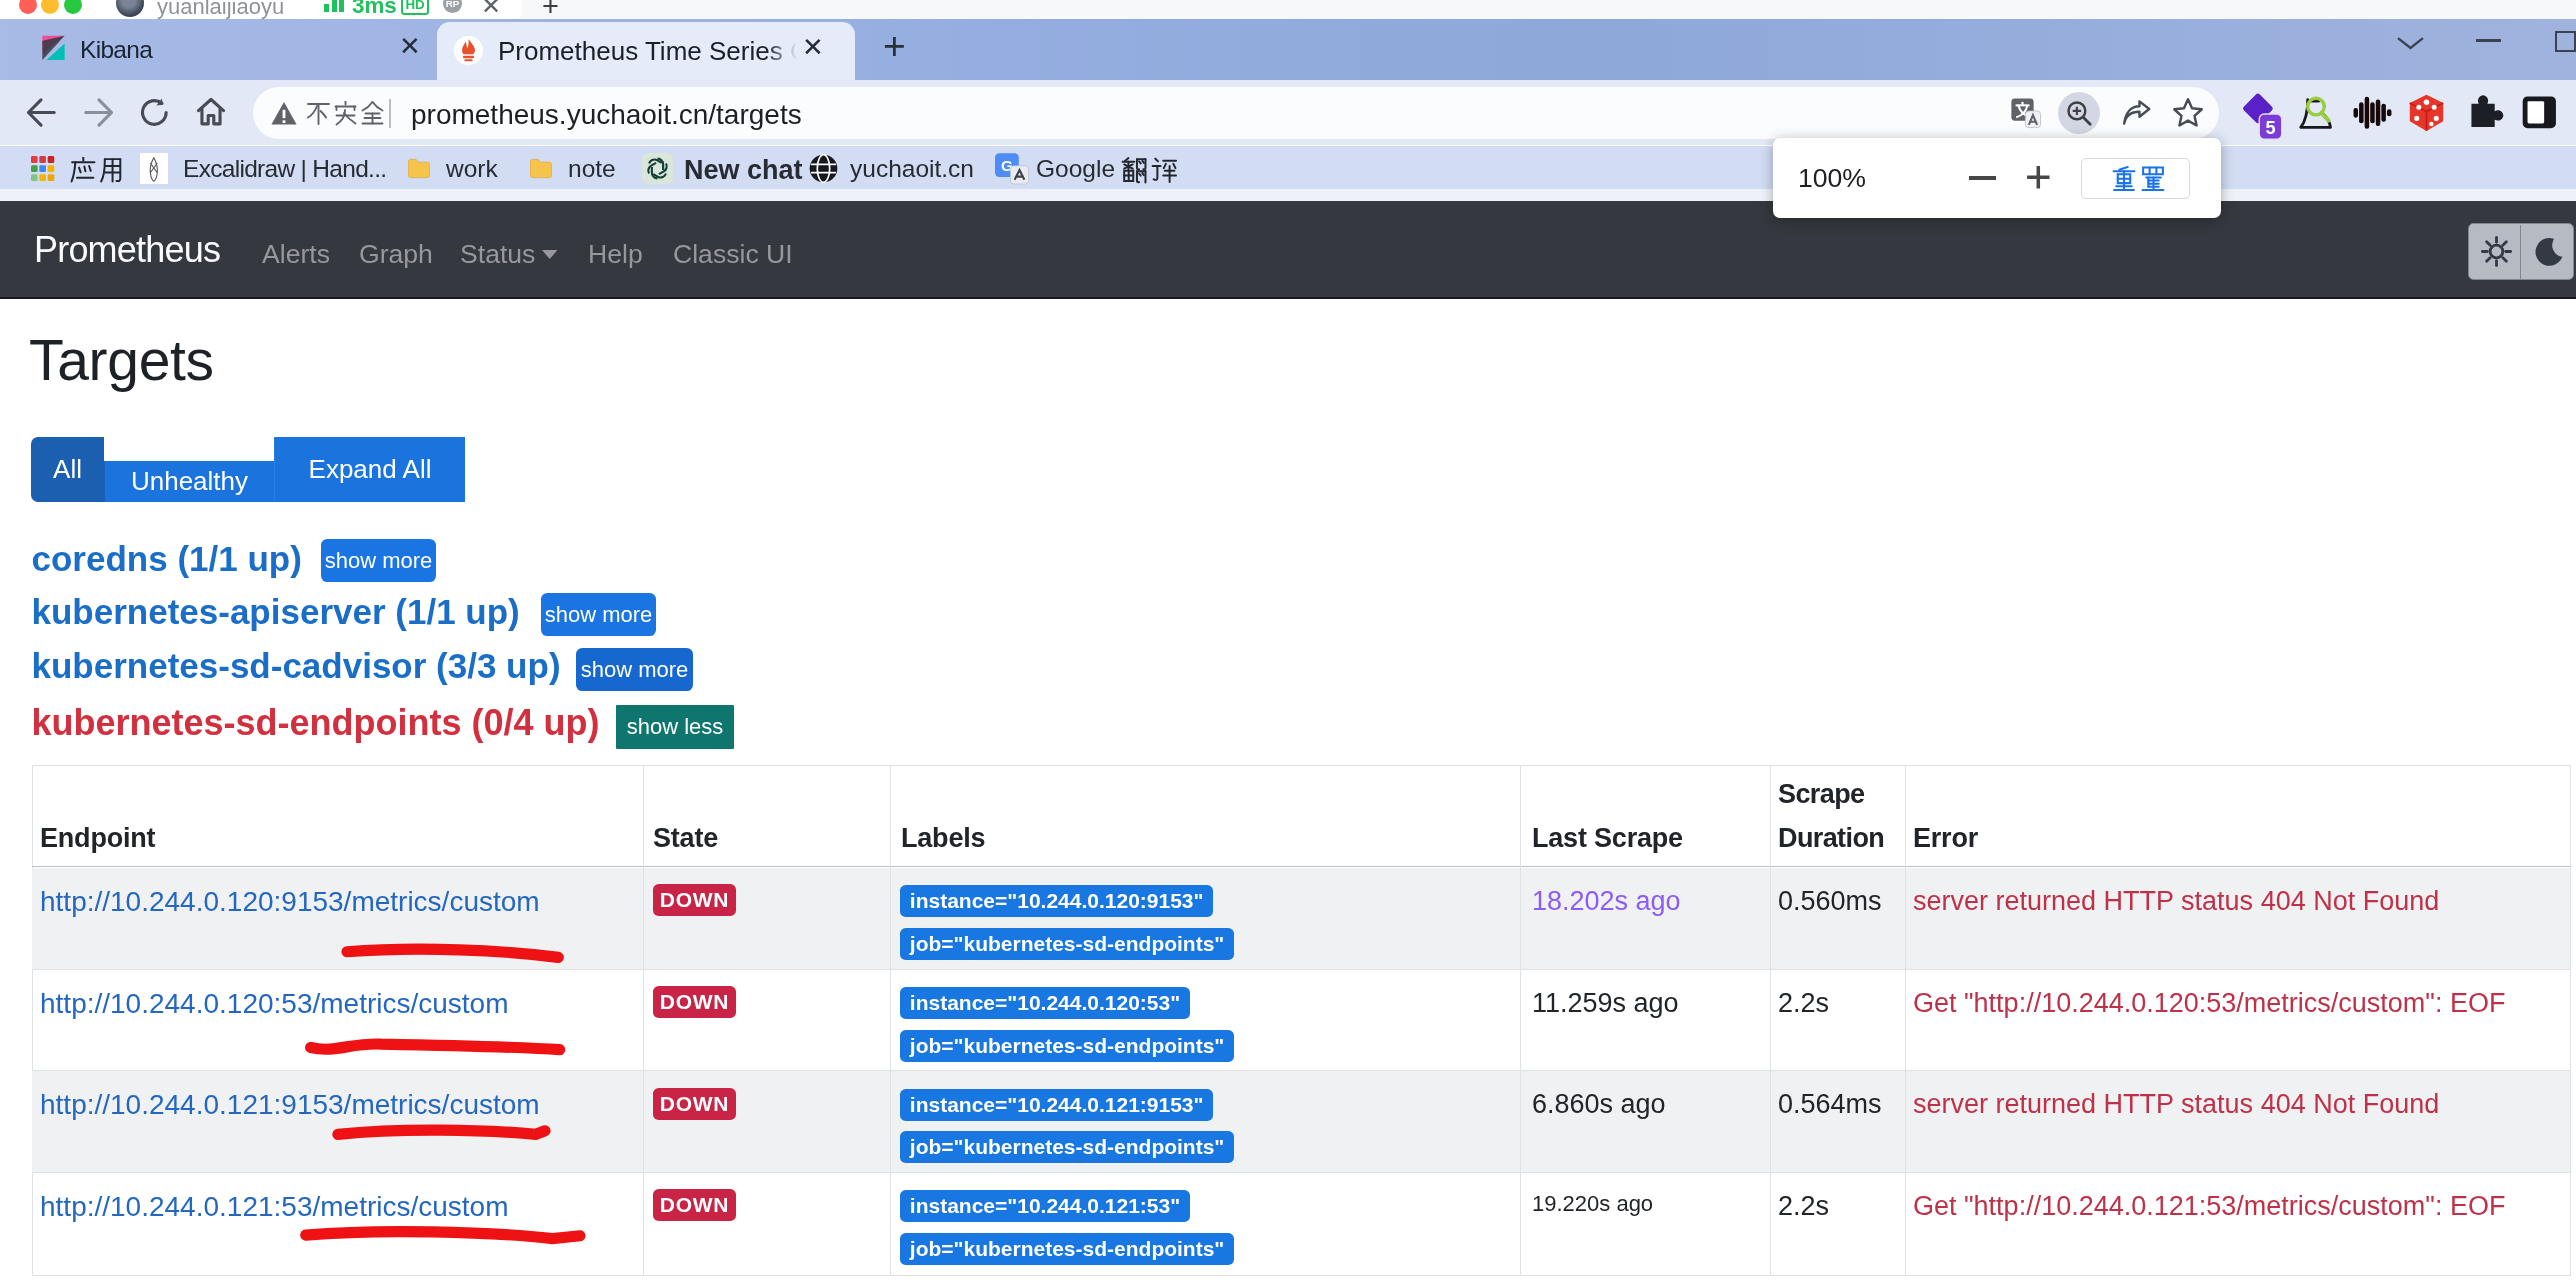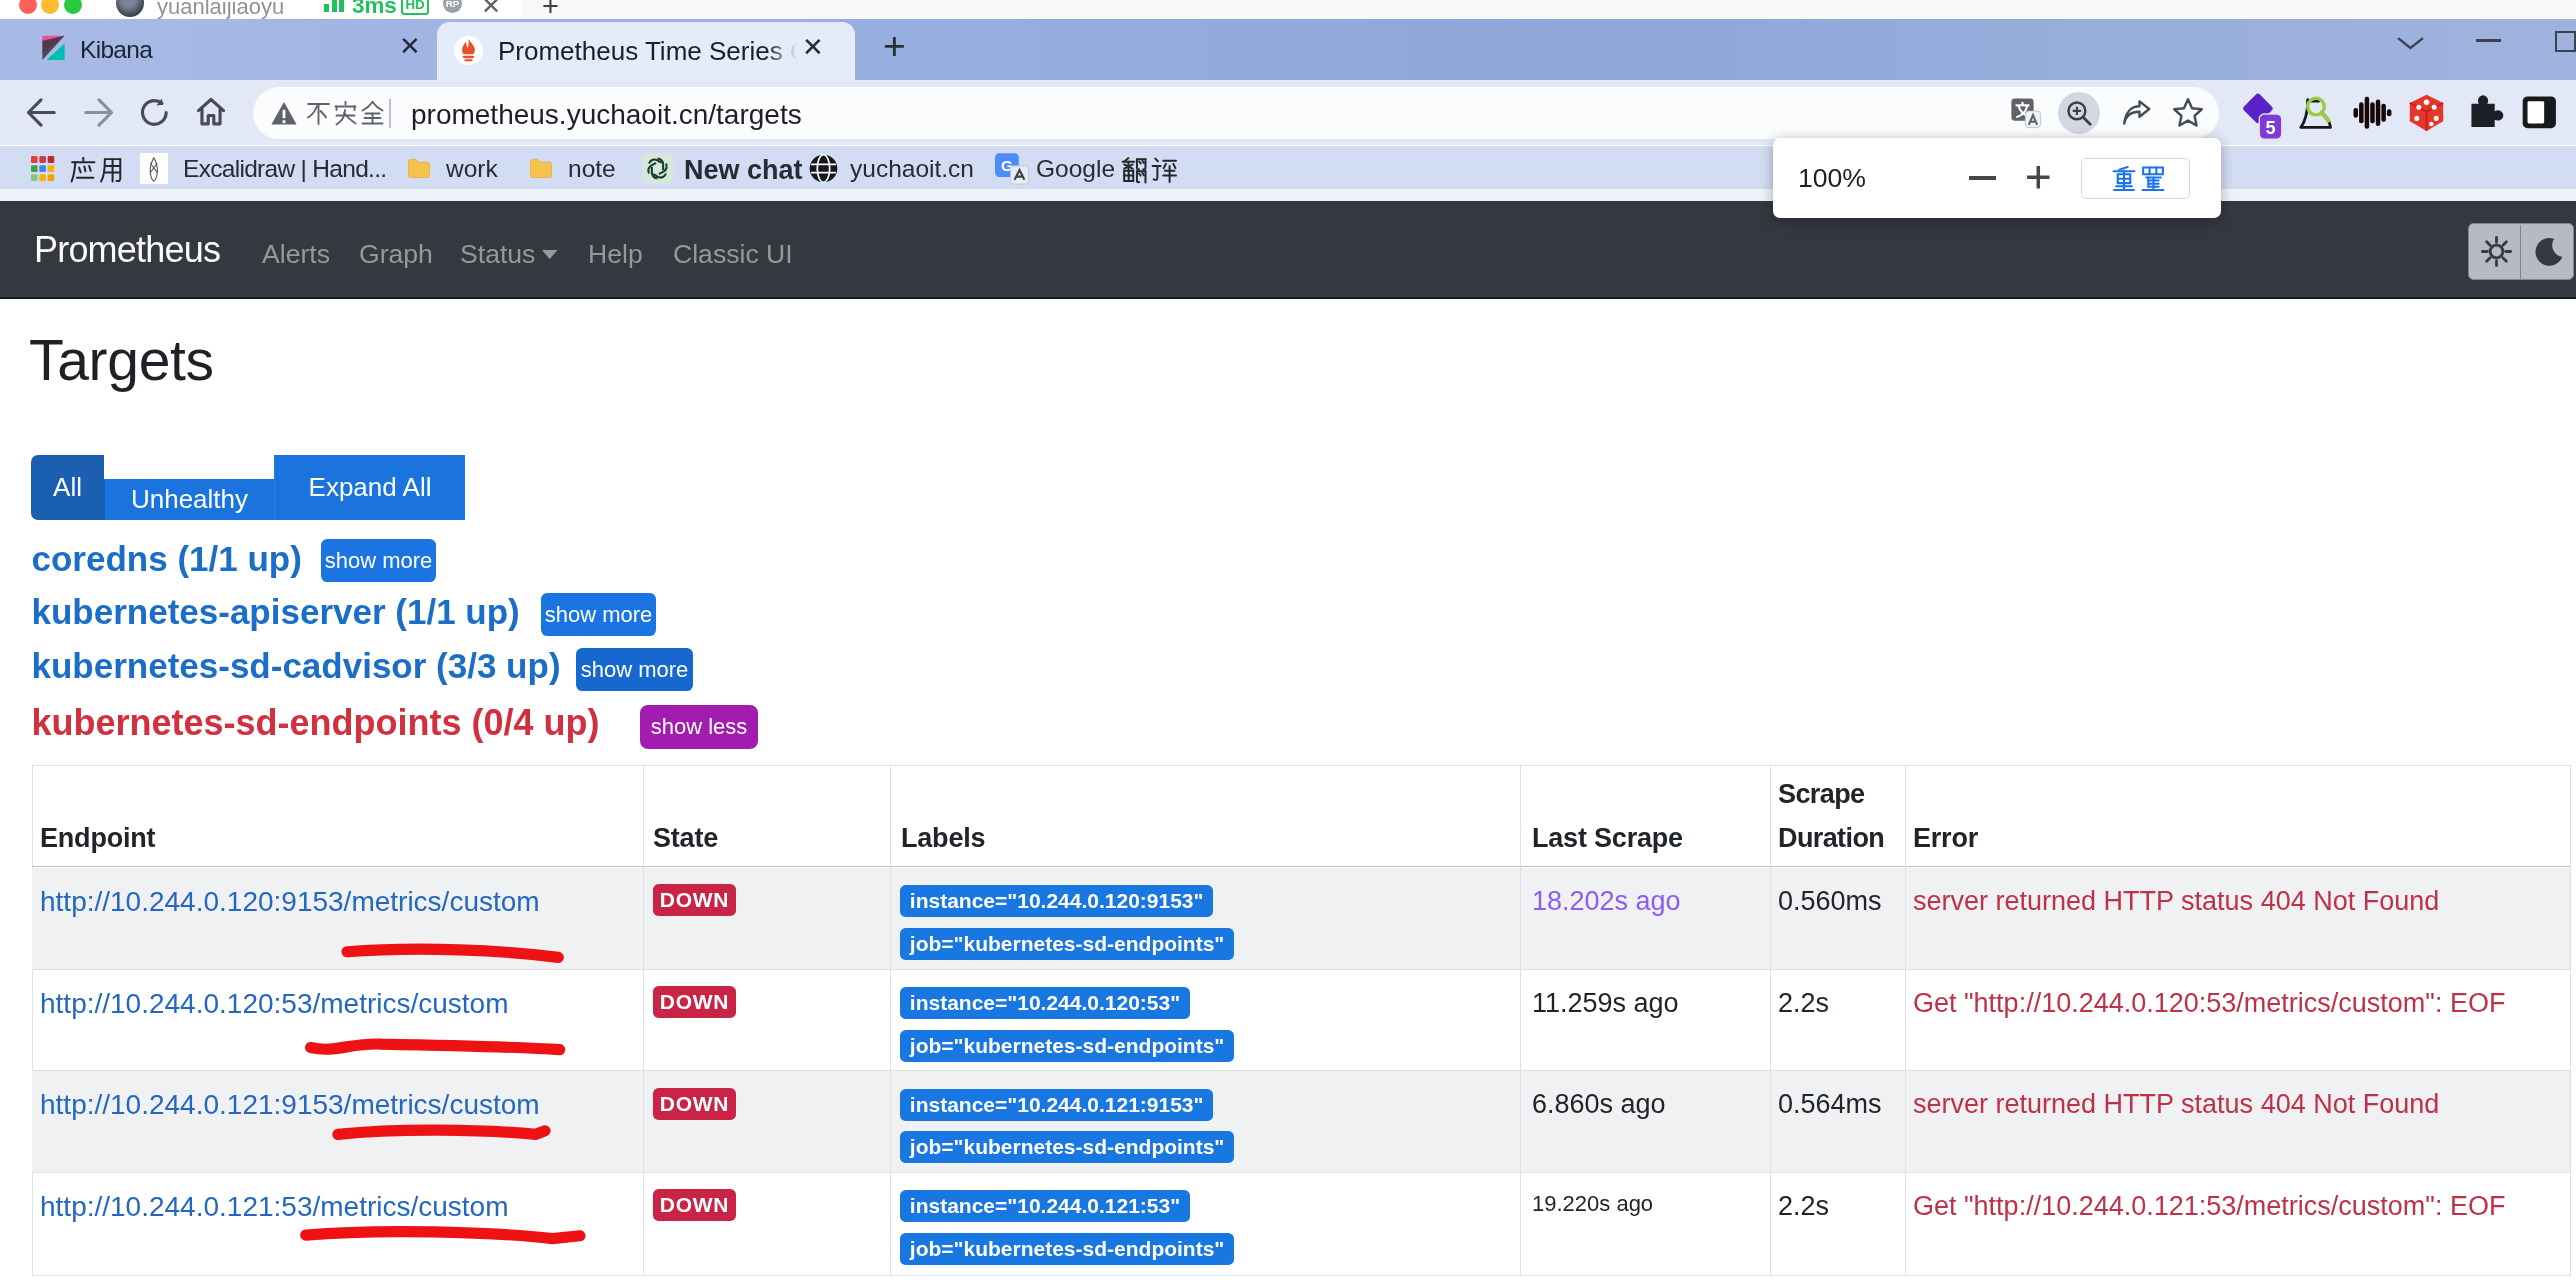--- a/index.html
+++ b/index.html
@@ -143,33 +143,33 @@
 <div class="a" style="left:1773px;top:138px;width:448px;height:80px;background:#fff;border-radius:7px;box-shadow:0 2.8px 12.6px rgba(0,0,0,0.3);z-index:50;"></div>
 <div class="a ell" style="left:1798px;top:163px;font-size:26.6px;color:#202124;z-index:51;">100%</div>
 <div class="a" style="left:1969px;top:176px;width:26.6px;height:3.5px;background:#444746;z-index:51;"></div>
 <div class="a" style="left:2025px;top:164px;width:26.6px;height:26.6px;z-index:51;"><svg width="26.6" height="26.6" viewBox="0 0 38 38">
       <path d="M19 3 V35 M3 19 H35" stroke="#444746" stroke-width="5"></path>
     </svg></div>
 <div class="a" style="left:2081px;top:158px;width:109px;height:41px;border:1.4px solid #d5d9dd;border-radius:4.9px;box-sizing:border-box;z-index:51;background:#fff;"></div>
 <div class="a" id="cjk-chongzhi" style="left:2114px;top:167px;z-index:52;"></div>
 
 <div class="a ell" style="left:29px;top:327px;font-size:57px;font-weight:500;color:#1e2227;letter-spacing:-0.3px;">Targets</div>
-<div class="a" id="btngroup" style="left:31px;top:455px;width:473px;height:65px;border-radius:7px;overflow:hidden;display:flex;z-index:2;">
+<div class="a" id="btngroup" style="left:31px;top:437px;width:473px;height:65px;border-radius:7px;overflow:hidden;display:flex;z-index:2;">
 <div style="width:73px;background:#1a5fb0;color:#fff;font-size:26px;display:flex;align-items:center;justify-content:center;">All</div>
 <div style="width:169px;background:#1b74dd;color:#fff;font-size:26px;display:flex;align-items:center;justify-content:center;border-left:1.4px solid #1a62b8;margin-top:24px;">Unhealthy</div>
 <div style="width:190px;background:#1b74dd;color:#fff;font-size:26px;display:flex;align-items:center;justify-content:center;border-left:0.7px solid #2a7fe2;">Expand All</div>
 </div>
 <div class="a ell" style="left:31.5px;top:539px;font-size:35px;font-weight:bold;color:#1b6ec8;">coredns (1/1 up)</div>
 <div class="a" style="left:321px;top:539px;width:115px;height:43px;background:#1a75e2;border-radius:6.3px;color:#fff;font-size:22px;display:flex;align-items:center;justify-content:center;">show more</div>
 <div class="a ell" style="left:31.5px;top:592px;font-size:35px;font-weight:bold;color:#1b6ec8;">kubernetes-apiserver (1/1 up)</div>
 <div class="a" style="left:541px;top:593px;width:115px;height:43px;background:#1a75e2;border-radius:6.3px;color:#fff;font-size:22px;display:flex;align-items:center;justify-content:center;">show more</div>
 <div class="a ell" style="left:31.5px;top:646px;font-size:35px;font-weight:bold;color:#1b6ec8;">kubernetes-sd-cadvisor (3/3 up)</div>
 <div class="a" style="left:576px;top:648px;width:117px;height:43px;background:#1668cf;border-radius:6.3px;color:#fff;font-size:22px;display:flex;align-items:center;justify-content:center;">show more</div>
 <div class="a ell" style="left:31.5px;top:702px;font-size:36px;font-weight:bold;color:#d2303f;">kubernetes-sd-endpoints (0/4 up)</div>
-<div class="a" style="left:616px;top:705px;width:118px;height:44px;background:#a21caf;border-radius:8px;color:#fff;font-size:22px;display:flex;align-items:center;justify-content:center;margin-left:24px;">show less</div>
+<div class="a" style="left:616px;top:705px;width:118px;height:44px;background:#0f766e;border-radius:1px;color:#fff;font-size:22px;display:flex;align-items:center;justify-content:center;">show less</div>
 
 <div class="a" id="tablewrap" style="left:31.5px;top:765px;width:2539px;height:511px;border:0.7px solid #dee2e6;box-sizing:border-box;"></div>
 <div class="a" style="left:32px;top:868px;width:2538px;height:102px;background:#f0f1f3;"></div>
 <div class="a" style="left:32px;top:1071px;width:2538px;height:101px;background:#f0f1f3;"></div>
 <div class="a" style="left:32px;top:866px;width:2538px;height:1.4px;background:#b9bfc6;"></div>
 <div class="a" style="left:32px;top:969px;width:2538px;height:0.7px;background:#dee2e6;"></div>
 <div class="a" style="left:32px;top:1070px;width:2538px;height:0.7px;background:#dee2e6;"></div>
 <div class="a" style="left:32px;top:1172px;width:2538px;height:0.7px;background:#dee2e6;"></div>
 <div class="a" style="left:643px;top:766px;width:0.7px;height:509px;background:#dee2e6;"></div>
 <div class="a" style="left:890px;top:766px;width:0.7px;height:509px;background:#dee2e6;"></div>

